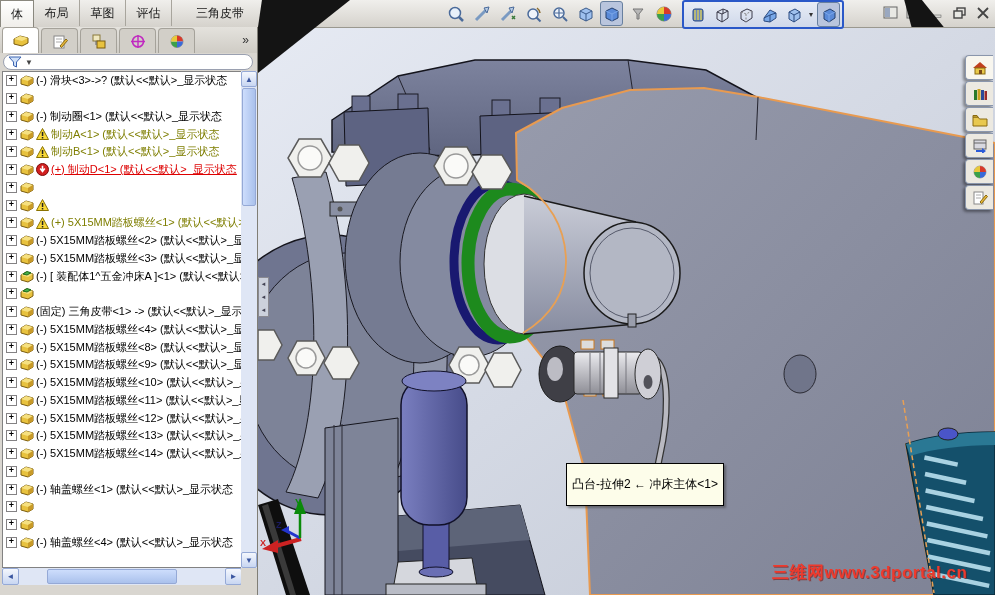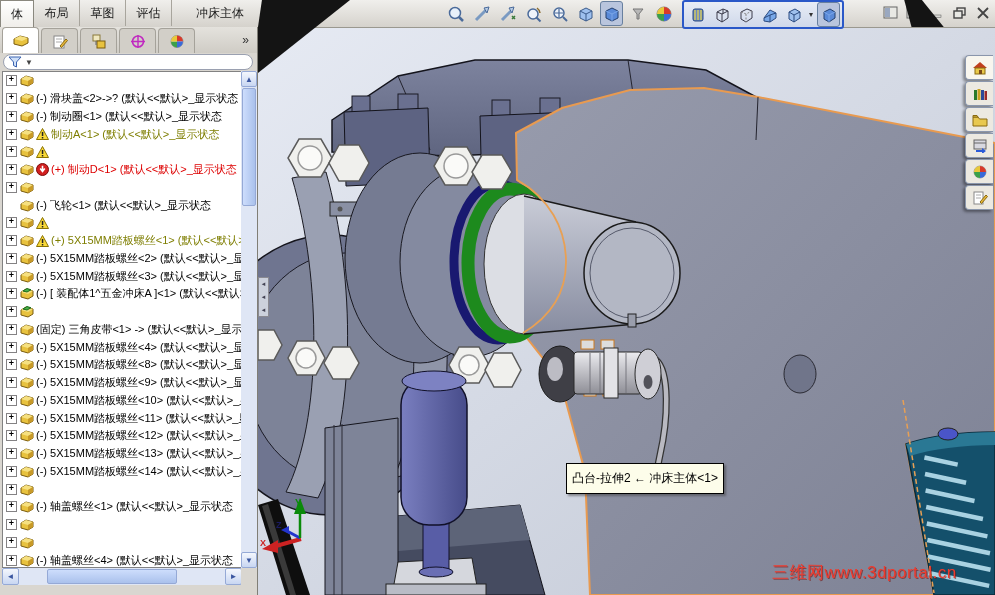--- a/index.html
+++ b/index.html
@@ -39,61 +39,61 @@
   .fcaret{font-size:8px;color:#444;margin-left:3px;}
   .tree{position:absolute;left:2px;top:44px;width:240px;height:497px;background:#ffffff;
         border:1px solid #828282;box-sizing:border-box;overflow:hidden;}
   .trow{height:17.75px;display:flex;align-items:center;white-space:nowrap;overflow:hidden;font-size:11px;}
   .expand{width:9px;height:9px;border:1px solid #848284;background:#fff;margin:0 3px 0 3px;flex:none;
           font-size:9px;line-height:7px;text-align:center;color:#000;font-weight:bold;}
   .ticon{flex:none;margin-right:2px;display:flex;}
   .tlabel{overflow:hidden;}
   .c-black .tlabel{color:#000;}
   .c-olive .tlabel{color:#7e7e00;}
-  .c-red .tlabel{color:#dd0000;}
+  .c-red .tlabel{color:#dd0000;text-decoration:underline;}
   
   .vscroll{position:absolute;right:0;top:44px;width:16px;height:497px;background:#dfe6f5;}
   .sbtn{position:absolute;left:0;width:16px;height:16px;background:linear-gradient(#f4f7fd,#c8d6f2);
         border:1px solid #95a9d6;border-radius:2px;box-sizing:border-box;color:#3a56a0;font-size:8px;
         display:flex;align-items:center;justify-content:center;}
   .vthumb{position:absolute;left:1px;top:17px;width:14px;height:118px;background:linear-gradient(90deg,#cdddfc,#aac1ec);
           border:1px solid #95a9d6;border-radius:2px;box-sizing:border-box;}
   .hscroll{position:absolute;left:2px;top:541px;width:240px;height:17px;background:#dfe6f5;}
   .hbtn{position:absolute;top:0;width:17px;height:17px;background:linear-gradient(#f4f7fd,#c8d6f2);
         border:1px solid #95a9d6;border-radius:2px;box-sizing:border-box;color:#3a56a0;font-size:8px;
         display:flex;align-items:center;justify-content:center;}
   .hthumb{position:absolute;left:45px;top:1px;width:130px;height:15px;background:linear-gradient(#cdddfc,#aac1ec);
           border:1px solid #95a9d6;border-radius:2px;box-sizing:border-box;}
   .corner{position:absolute;right:0;top:541px;width:16px;height:17px;background:#d9d6d0;}
   
   .viewport{position:absolute;left:258px;top:27px;width:737px;height:568px;overflow:hidden;z-index:0;}
   .tooltip{position:absolute;left:308px;top:436px;background:#fdfdea;border:1px solid #000;
-           font-size:12px;color:#000;padding:6px 5px;white-space:nowrap;box-shadow:2px 2px 2px rgba(60,60,60,.5);z-index:4;}
-  .watermark{position:absolute;left:514px;top:534px;font-size:17px;font-weight:normal;color:#ee3a2d;
+           font-size:12px;color:#000;padding:12px 5px;white-space:nowrap;box-shadow:2px 2px 2px rgba(60,60,60,.5);z-index:4;}
+  .watermark{position:absolute;left:514px;top:534px;font-size:17px;font-weight:bold;color:#ee3a2d;
              letter-spacing:.5px;text-shadow:1px 1px 0 rgba(120,15,10,.55);z-index:4;white-space:nowrap;}
   .splitterw{position:absolute;left:0;top:250px;width:9px;height:38px;background:#ccd1dc;border:1px solid #8a8a92;
              display:flex;flex-direction:column;align-items:center;justify-content:space-around;z-index:3;}
   .splitterw span{font-size:6px;color:#445;line-height:6px;}
   
   .taskpane{position:absolute;left:965px;top:55px;width:30px;z-index:6;}
   .tptab{width:28px;height:25px;margin-bottom:1px;background:#ece9e1;border:1px solid #8a96ac;border-right:none;
          border-radius:4px 0 0 4px;display:flex;align-items:center;justify-content:center;
          box-shadow:-2px 2px 3px rgba(0,0,0,.4);box-sizing:border-box;}
   .tptab.active{background:#f8f6ef;}
 </style>
 </head>
 <body>
 
 <div class="topbar">
   <div class="menutabs">
     <div class="mtab active" style="width:32px"><span>体</span></div>
     <div class="mtab" style="width:45px"><span>布局</span></div>
     <div class="mtab" style="width:45px"><span>草图</span></div>
     <div class="mtab" style="width:45px"><span>评估</span></div>
-    <div class="mtab" style="width:96px"><span>冲床主体</span></div>
+    <div class="mtab" style="width:96px"><span>三角皮带</span></div>
   </div>
 
   <div class="vtoolbar">
     <div class="tbtn">
         <svg width="18" height="18">
           <circle cx="8" cy="8" r="5.5" fill="#e8f0fa" stroke="#4a6a9a" stroke-width="1.5"></circle>
           <line x1="12" y1="12" x2="16" y2="16" stroke="#4a6a9a" stroke-width="2.5"></line>
         </svg>
       </div>
     <div class="tbtn">
@@ -285,32 +285,32 @@
       <div class="trow c-black">
     <span class="expand">+</span>
     <span class="ticon">
           <svg width="14" height="13">
             <path d="M1,5 L6,2 L13,4 L13,9 L8,12 L1,10 Z" fill="#e8c23e" stroke="#7a5c10"></path>
             <path d="M1,5 L6,2 L13,4 L8,7 Z" fill="#f6e080"></path>
             <path d="M8,7 L13,4 L13,9 L8,12 Z" fill="#c89a28"></path>
           </svg>
         </span>
 
-  </div>
-      <div class="trow c-black">
-    <span class="expand">+</span>
-    <span class="ticon">
-          <svg width="14" height="13">
-            <path d="M1,5 L6,2 L13,4 L13,9 L8,12 L1,10 Z" fill="#e8c23e" stroke="#7a5c10"></path>
-            <path d="M1,5 L6,2 L13,4 L8,7 Z" fill="#f6e080"></path>
-            <path d="M8,7 L13,4 L13,9 L8,12 Z" fill="#c89a28"></path>
-          </svg>
-        </span>
-
-    <span class="tlabel">(-) 滑块盖&lt;2&gt;-&gt;?  (默认&lt;&lt;默认&gt;_显示状态</span>
+    <span class="tlabel">(-) 滑块&lt;3&gt;-&gt;?  (默认&lt;&lt;默认&gt;_显示状态</span>
+  </div>
+      <div class="trow c-black">
+    <span class="expand">+</span>
+    <span class="ticon">
+          <svg width="14" height="13">
+            <path d="M1,5 L6,2 L13,4 L13,9 L8,12 L1,10 Z" fill="#e8c23e" stroke="#7a5c10"></path>
+            <path d="M1,5 L6,2 L13,4 L8,7 Z" fill="#f6e080"></path>
+            <path d="M8,7 L13,4 L13,9 L8,12 Z" fill="#c89a28"></path>
+          </svg>
+        </span>
+
   </div>
       <div class="trow c-black">
     <span class="expand">+</span>
     <span class="ticon">
           <svg width="14" height="13">
             <path d="M1,5 L6,2 L13,4 L13,9 L8,12 L1,10 Z" fill="#e8c23e" stroke="#7a5c10"></path>
             <path d="M1,5 L6,2 L13,4 L8,7 Z" fill="#f6e080"></path>
             <path d="M8,7 L13,4 L13,9 L8,12 Z" fill="#c89a28"></path>
           </svg>
         </span>
@@ -348,20 +348,21 @@
         </span>
 
     <span class="ticon">
           <svg width="13" height="12">
             <path d="M6.5,.5 L12.5,11.5 L.5,11.5 Z" fill="#f8d838" stroke="#8a7200"></path>
             <rect x="5.8" y="4" width="1.5" height="4" fill="#222"></rect>
             <rect x="5.8" y="9" width="1.5" height="1.5" fill="#222"></rect>
           </svg>
         </span>
 
+    <span class="tlabel">制动B&lt;1&gt;  (默认&lt;&lt;默认&gt;_显示状态</span>
   </div>
       <div class="trow c-red">
     <span class="expand">+</span>
     <span class="ticon">
           <svg width="14" height="13">
             <path d="M1,5 L6,2 L13,4 L13,9 L8,12 L1,10 Z" fill="#e8c23e" stroke="#7a5c10"></path>
             <path d="M1,5 L6,2 L13,4 L8,7 Z" fill="#f6e080"></path>
             <path d="M8,7 L13,4 L13,9 L8,12 Z" fill="#c89a28"></path>
           </svg>
         </span>
@@ -377,32 +378,20 @@
       <div class="trow c-black">
     <span class="expand">+</span>
     <span class="ticon">
           <svg width="14" height="13">
             <path d="M1,5 L6,2 L13,4 L13,9 L8,12 L1,10 Z" fill="#e8c23e" stroke="#7a5c10"></path>
             <path d="M1,5 L6,2 L13,4 L8,7 Z" fill="#f6e080"></path>
             <path d="M8,7 L13,4 L13,9 L8,12 Z" fill="#c89a28"></path>
           </svg>
         </span>
 
-  </div>
-      <div class="trow c-black">
-    <span class="expand" style="visibility: hidden;">+</span>
-    <span class="ticon">
-          <svg width="14" height="13">
-            <path d="M1,5 L6,2 L13,4 L13,9 L8,12 L1,10 Z" fill="#e8c23e" stroke="#7a5c10"></path>
-            <path d="M1,5 L6,2 L13,4 L8,7 Z" fill="#f6e080"></path>
-            <path d="M8,7 L13,4 L13,9 L8,12 Z" fill="#c89a28"></path>
-          </svg>
-        </span>
-
-    <span class="tlabel">(-) 飞轮&lt;1&gt;  (默认&lt;&lt;默认&gt;_显示状态</span>
   </div>
       <div class="trow c-olive">
     <span class="expand">+</span>
     <span class="ticon">
           <svg width="14" height="13">
             <path d="M1,5 L6,2 L13,4 L13,9 L8,12 L1,10 Z" fill="#e8c23e" stroke="#7a5c10"></path>
             <path d="M1,5 L6,2 L13,4 L8,7 Z" fill="#f6e080"></path>
             <path d="M8,7 L13,4 L13,9 L8,12 Z" fill="#c89a28"></path>
           </svg>
         </span>

